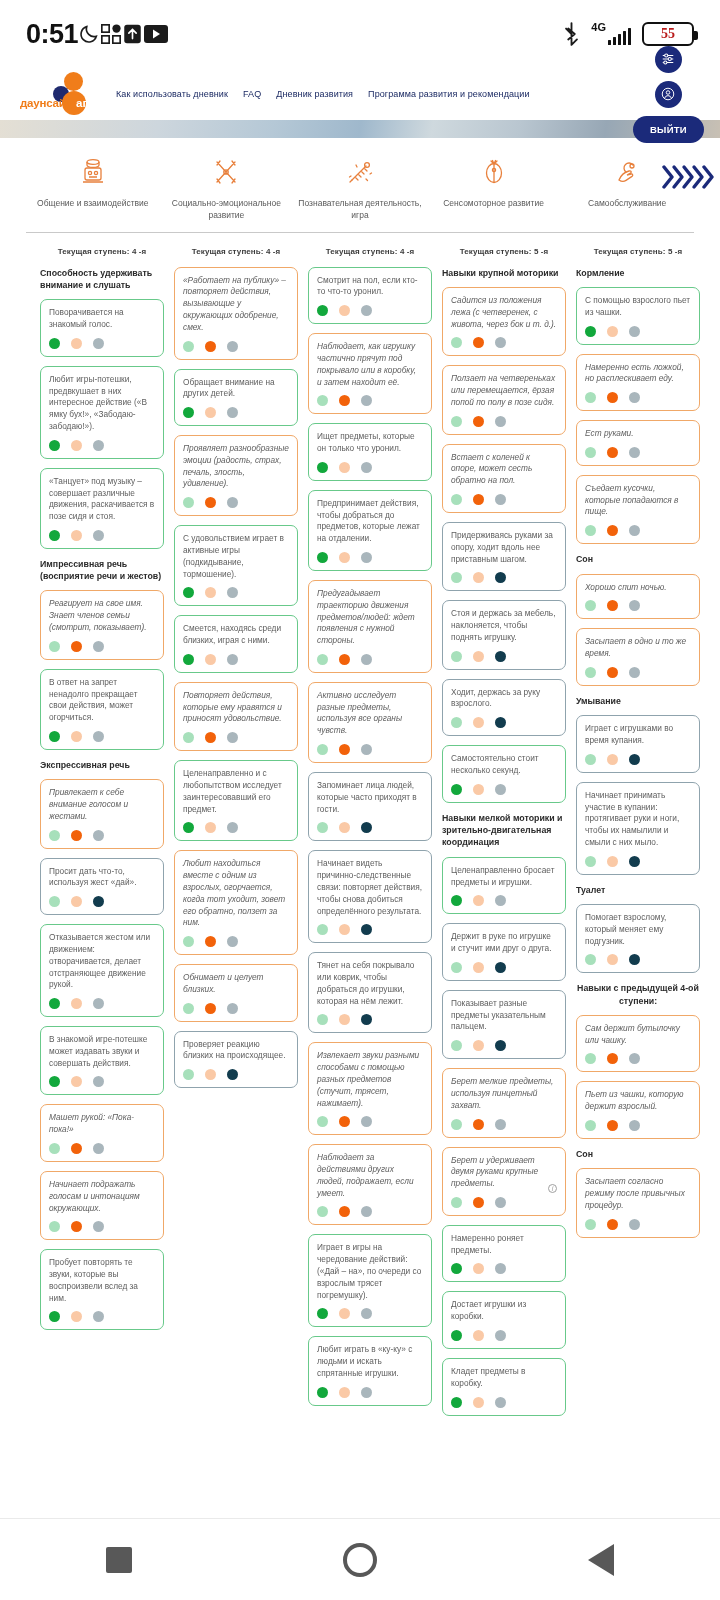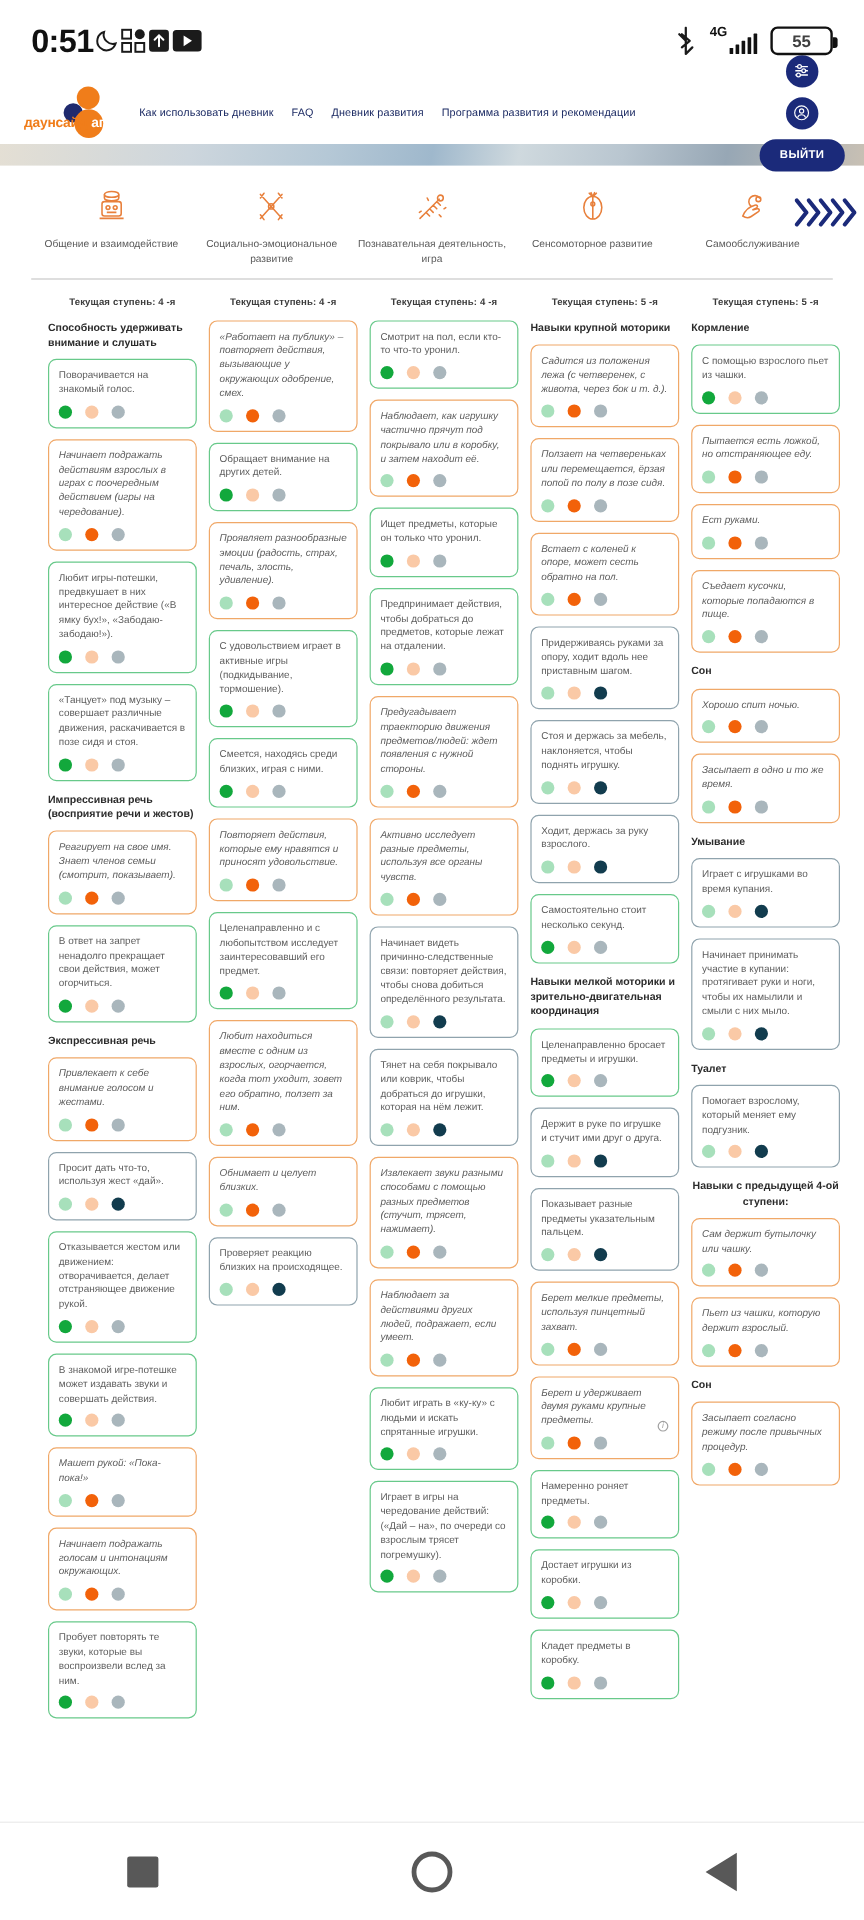--- a/index.html
+++ b/index.html
@@ -26,21 +26,21 @@
   .signal i { width: 3.4px; background: #111; display: block; border-radius: .5px; }
   .battery {
     width: 52px; height: 24px; border: 2.2px solid #111; border-radius: 6px;
     display: flex; align-items: center; justify-content: center;
     position: relative;
   }
   .battery::after {
     content: ""; position: absolute; right: -5.5px; top: 7px;
     width: 3.5px; height: 9px; background: #111; border-radius: 0 2px 2px 0;
   }
-  .battery span { font-size: 14px; font-weight: 600; color: #404040; }
+  .battery span { font-size: 14px; font-weight: 600; color: #b91c1c; font-family: Liberation Serif, serif; }
 
   
   .site-header {
     height: 52px; display: flex; align-items: center;
     padding: 0 16px 0 20px; background: #fff;
   }
   .logo { position: relative; width: 96px; height: 46px; flex: none; }
   .logo-dot-o { position: absolute; width: 19px; height: 19px; border-radius: 50%; background: #f07d1a; left: 44px; top: 1px; }
   .logo-dot-b { position: absolute; width: 16px; height: 16px; border-radius: 50%; background: #1f2a6e; left: 33px; top: 15px; }
   .logo-dot-o2 { position: absolute; width: 24px; height: 24px; border-radius: 50%; background: #f07d1a; left: 42px; top: 20px; }
@@ -312,28 +312,20 @@
         <div class="col-step">Текущая ступень: 4 -я</div>
         <div class="group-title first">Способность удерживать внимание и слушать</div>
         <div class="card green">
           <div class="card-text">Поворачивается на знакомый голос.</div>
           <div class="dots">
             <span class="dot d-green-on"></span>
             <span class="dot d-orange-off"></span>
             <span class="dot d-grey-off"></span>
           </div>
         </div>
-        <div class="card orange">
-          <div class="card-text">Начинает подражать действиям взрослых в играх с поочередным действием (игры на чередование).</div>
-          <div class="dots">
-            <span class="dot d-green-off"></span>
-            <span class="dot d-orange-on"></span>
-            <span class="dot d-grey-off"></span>
-          </div>
-        </div>
         <div class="card green">
           <div class="card-text">Любит игры-потешки, предвкушает в них интересное действие («В ямку бух!», «Забодаю-забодаю!»).</div>
           <div class="dots">
             <span class="dot d-green-on"></span>
             <span class="dot d-orange-off"></span>
             <span class="dot d-grey-off"></span>
           </div>
         </div>
         <div class="card green">
           <div class="card-text">«Танцует» под музыку – совершает различные движения, раскачивается в позе сидя и стоя.</div>
@@ -545,20 +537,28 @@
         </div>
         <div class="card orange">
           <div class="card-text">Активно исследует разные предметы, используя все органы чувств.</div>
           <div class="dots">
             <span class="dot d-green-off"></span>
             <span class="dot d-orange-on"></span>
             <span class="dot d-grey-off"></span>
           </div>
         </div>
         <div class="card grey">
+          <div class="card-text">Запоминает лица людей, которые часто приходят в гости.</div>
+          <div class="dots">
+            <span class="dot d-green-off"></span>
+            <span class="dot d-orange-off"></span>
+            <span class="dot d-grey-on"></span>
+          </div>
+        </div>
+        <div class="card grey">
           <div class="card-text">Начинает видеть причинно-следственные связи: повторяет действия, чтобы снова добиться определённого результата.</div>
           <div class="dots">
             <span class="dot d-green-off"></span>
             <span class="dot d-orange-off"></span>
             <span class="dot d-grey-on"></span>
           </div>
         </div>
         <div class="card grey">
           <div class="card-text">Тянет на себя покрывало или коврик, чтобы добраться до игрушки, которая на нём лежит.</div>
           <div class="dots">
@@ -577,29 +577,29 @@
         </div>
         <div class="card orange">
           <div class="card-text">Наблюдает за действиями других людей, подражает, если умеет.</div>
           <div class="dots">
             <span class="dot d-green-off"></span>
             <span class="dot d-orange-on"></span>
             <span class="dot d-grey-off"></span>
           </div>
         </div>
         <div class="card green">
+          <div class="card-text">Играет в игры на чередование действий: («Дай – на», по очереди со взрослым трясет погремушку).</div>
+          <div class="dots">
+            <span class="dot d-green-on"></span>
+            <span class="dot d-orange-off"></span>
+            <span class="dot d-grey-off"></span>
+          </div>
+        </div>
+        <div class="card green">
           <div class="card-text">Любит играть в «ку-ку» с людьми и искать спрятанные игрушки.</div>
-          <div class="dots">
-            <span class="dot d-green-on"></span>
-            <span class="dot d-orange-off"></span>
-            <span class="dot d-grey-off"></span>
-          </div>
-        </div>
-        <div class="card green">
-          <div class="card-text">Играет в игры на чередование действий: («Дай – на», по очереди со взрослым трясет погремушку).</div>
           <div class="dots">
             <span class="dot d-green-on"></span>
             <span class="dot d-orange-off"></span>
             <span class="dot d-grey-off"></span>
           </div>
         </div>
       </div>
       <div class="col">
         <div class="col-step">Текущая ступень: 5 -я</div>
         <div class="group-title first">Навыки крупной моторики</div>
@@ -731,21 +731,21 @@
         <div class="group-title first">Кормление</div>
         <div class="card green">
           <div class="card-text">С помощью взрослого пьет из чашки.</div>
           <div class="dots">
             <span class="dot d-green-on"></span>
             <span class="dot d-orange-off"></span>
             <span class="dot d-grey-off"></span>
           </div>
         </div>
         <div class="card orange">
-          <div class="card-text">Пытается есть ложкой, но отстраняющее еду.</div>
+          <div class="card-text">Намеренно есть ложкой, но расплескивает еду.</div>
           <div class="dots">
             <span class="dot d-green-off"></span>
             <span class="dot d-orange-on"></span>
             <span class="dot d-grey-off"></span>
           </div>
         </div>
         <div class="card orange">
           <div class="card-text">Ест руками.</div>
           <div class="dots">
             <span class="dot d-green-off"></span>

